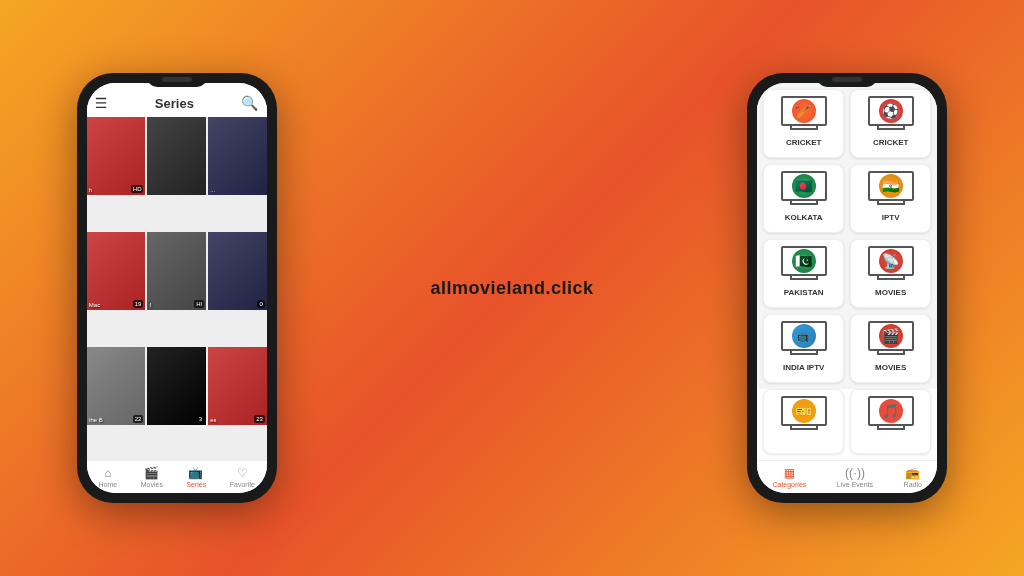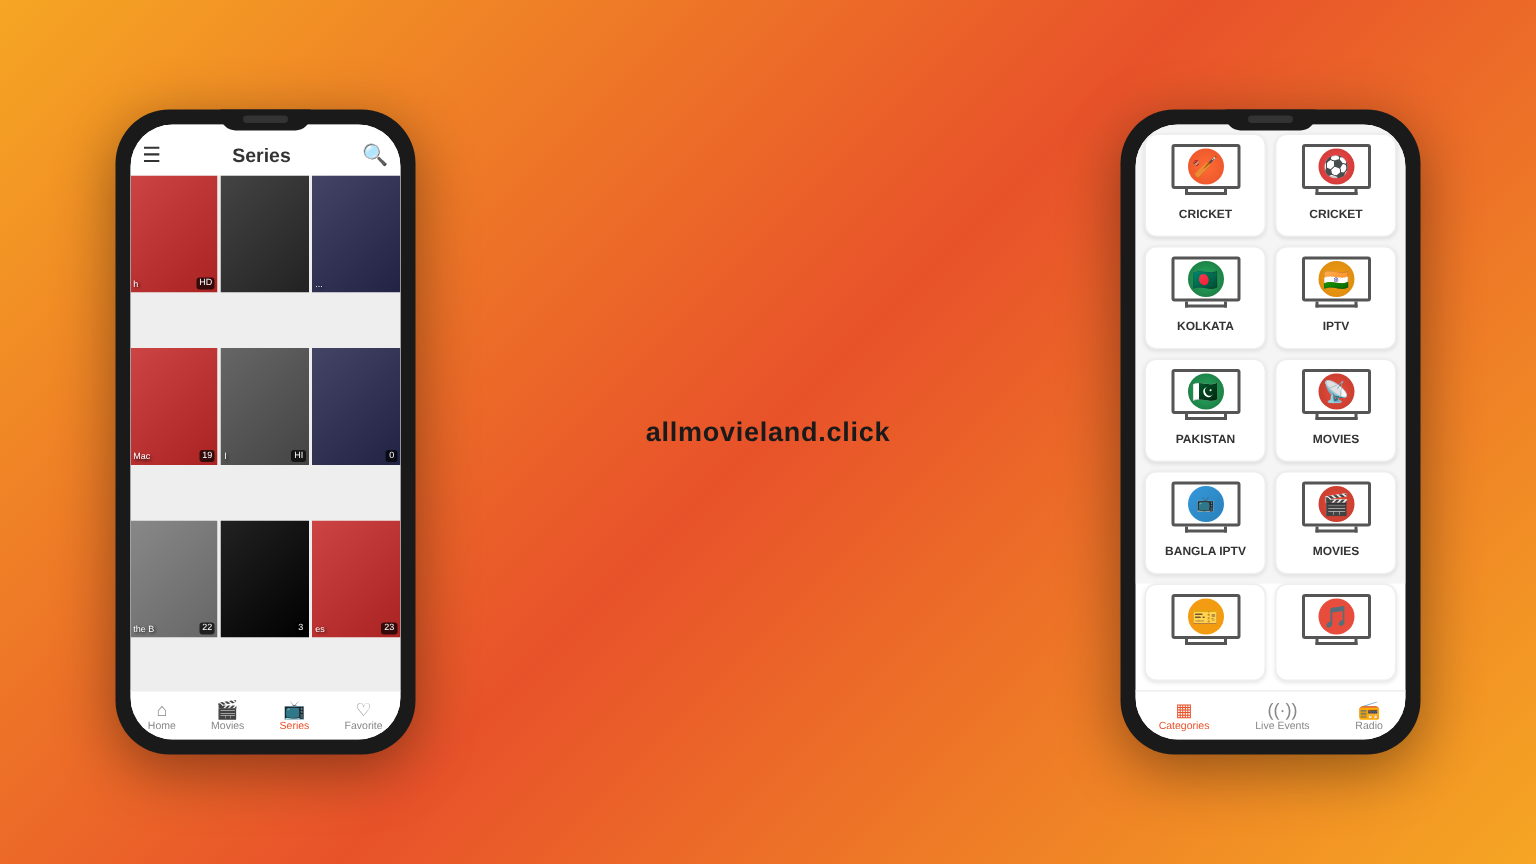--- a/index.html
+++ b/index.html
@@ -424,21 +424,21 @@
           <div class="tv-base"></div>
         </div>
         <span class="cat-label">MOVIES</span>
       </div>
 
       <div class="cat-item">
         <div class="tv-frame">
           <div class="cat-icon icon-banglaiptv" style="font-size:10px;">📺</div>
           <div class="tv-base"></div>
         </div>
-        <span class="cat-label">BANGLA IPTV</span>
+        <span class="cat-label">INDIA IPTV</span>
       </div>
 
       <div class="cat-item">
         <div class="tv-frame">
           <div class="cat-icon icon-movies">🎬</div>
           <div class="tv-base"></div>
         </div>
         <span class="cat-label">MOVIES</span>
       </div>
 

